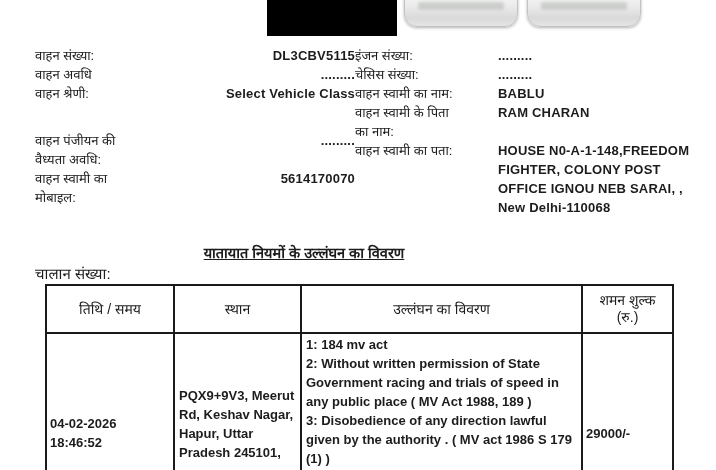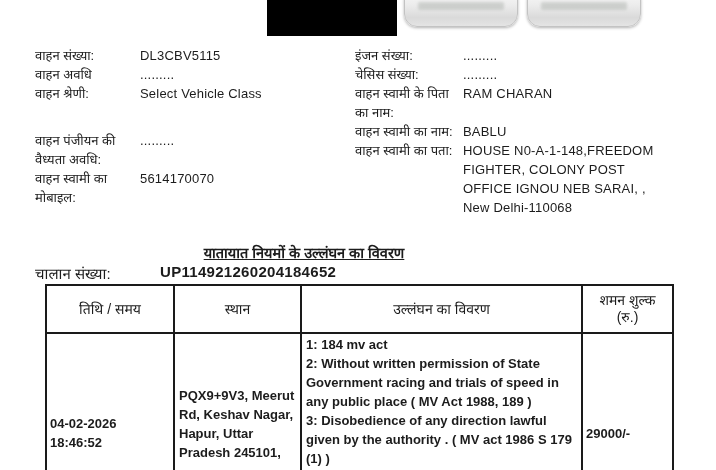--- a/index.html
+++ b/index.html
@@ -30,25 +30,25 @@
   .btn-1 { left:404px; }
   .btn-2 { left:527px; }
 
   
   .details {
     position:absolute; top:46px; left:35px; right:6px;
     display:flex; font-size:13px; line-height:19px;
   }
   .col-left { width:320px; flex:none; }
   .col-right { flex:1; }
-  .field { display:flex; align-items:flex-start; }
+  .field { display:flex; align-items:flex-start;justify-content:space-between; }
   .field .lbl { flex:none; }
   .col-left .lbl { width:105px; }
   .col-right .lbl { width:108px; }
-  .field .val { font-weight:normal; letter-spacing:.2px; }
+  .field .val { font-weight:bold; letter-spacing:.2px; }
   .col-right .val { width:212px; }
   .gap { margin-top:28px; }
 
   
   .section-title {
     position:absolute; top:242px; left:0; width:608px;
     text-align:center; font-weight:bold; font-size:14.5px;
     text-decoration:underline;
   }
   .challan-row {
@@ -117,39 +117,38 @@
   <div class="col-right">
     <div class="field">
       <span class="lbl">इंजन संख्या:</span>
       <span class="val">.........</span>
     </div>
     <div class="field">
       <span class="lbl">चेसिस संख्या:</span>
       <span class="val">.........</span>
     </div>
     <div class="field">
+      <span class="lbl">वाहन स्वामी का नाम:</span>
+      <span class="val">BABLU</span>
+    </div>
+    <div class="field">
       <span class="lbl">वाहन स्वामी के पिता का नाम:</span>
       <span class="val">RAM CHARAN</span>
-    </div>
-    <div class="field">
-      <span class="lbl">वाहन स्वामी का नाम:</span>
-      <span class="val">BABLU</span>
     </div>
     <div class="field">
       <span class="lbl">वाहन स्वामी का पता:</span>
       <span class="val">HOUSE N0-A-1-148,FREEDOM FIGHTER, COLONY POST OFFICE IGNOU NEB SARAI, , New Delhi-110068</span>
     </div>
   </div>
 </div>
 
 <div class="section-title">यातायात नियमों के उल्लंघन का विवरण</div>
 
 <div class="challan-row">
   <span class="lbl">चालान संख्या:</span>
-  <span class="val">UP114921260204184652</span>
 </div>
 
 <table class="violations">
   <colgroup>
     <col style="width:128px">
     <col style="width:127px">
     <col style="width:281px">
     <col style="width:91px">
   </colgroup>
   <thead>

